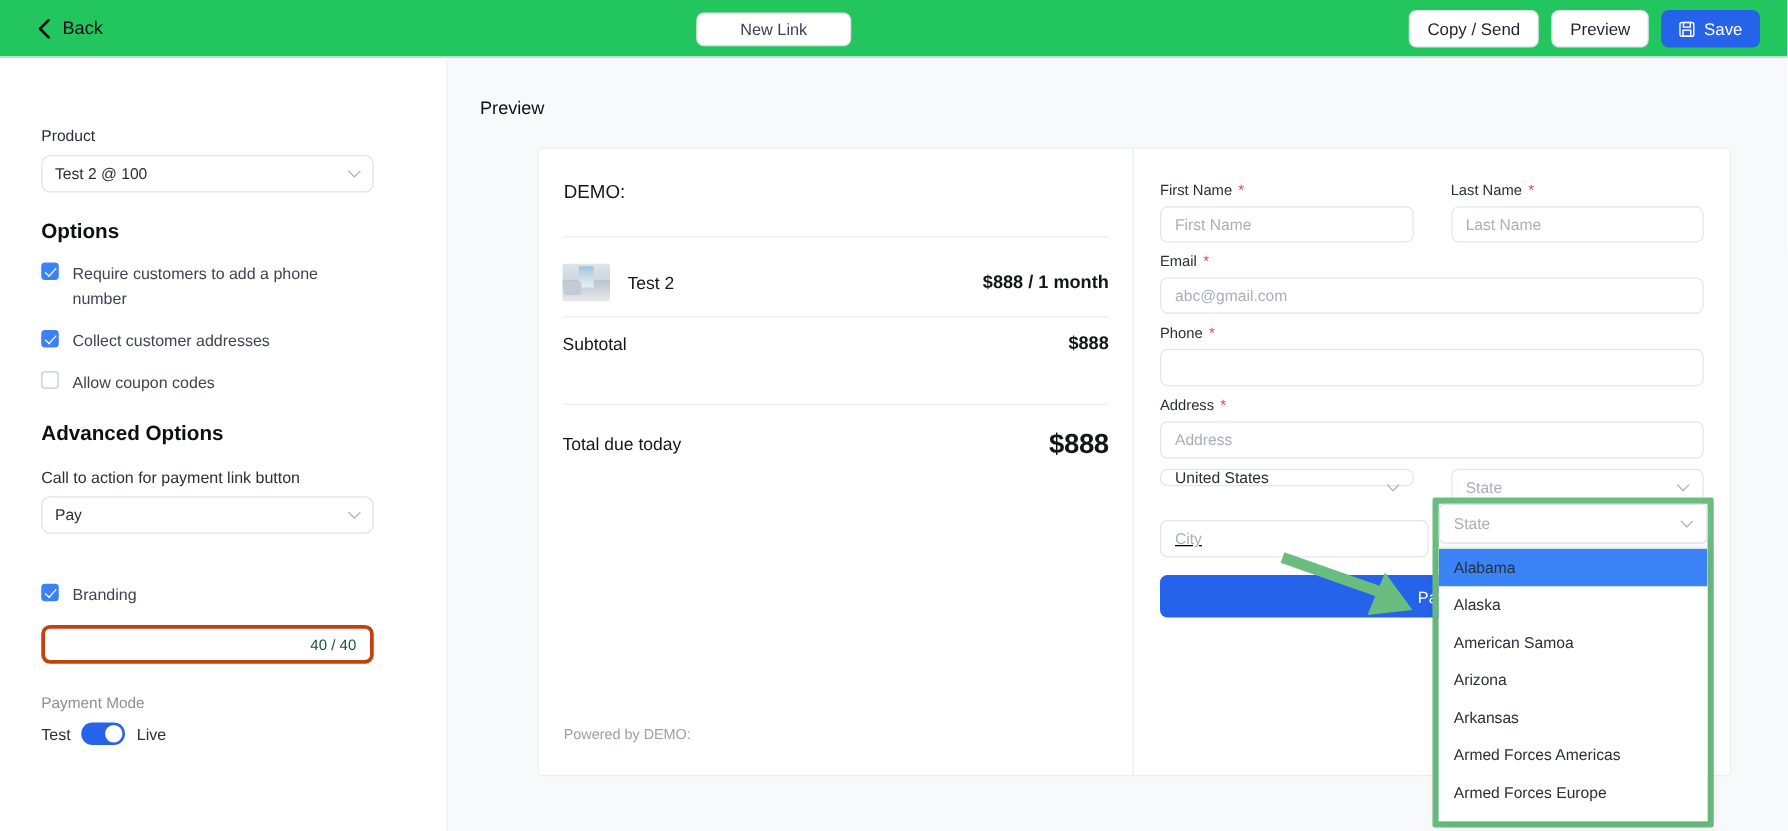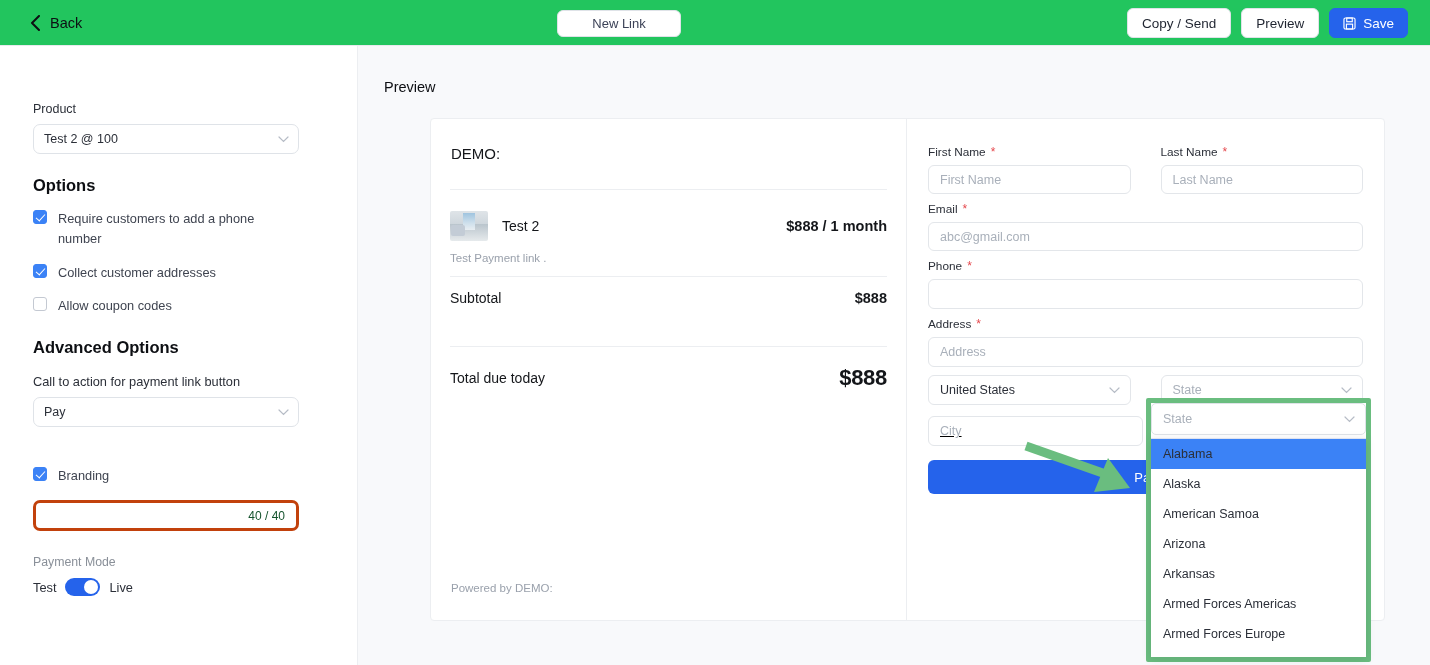--- a/index.html
+++ b/index.html
@@ -284,21 +284,20 @@
 
       <div class="card-left">
         <div class="demo-head">DEMO:</div>
         <div class="hr"></div>
 
         <div class="prod-row">
           <span class="thumb"></span>
           <span class="prod-name">Test 2</span>
           <span class="prod-price">$888 / 1 month</span>
         </div>
-        <div class="prod-desc">Test Payment link .</div>
 
         <div class="hr" style="margin-top:12px;"></div>
         <div class="sum-row">
           <span class="sum-label">Subtotal</span>
           <span class="sum-val">$888</span>
         </div>
         <div class="hr"></div>
         <div class="total-row">
           <span class="total-label">Total due today</span>
           <span class="total-val">$888</span>
@@ -353,21 +352,21 @@
           <div class="flabel">
             <span>Address</span>
             <span class="req">*</span>
           </div>
           <div class="finput" style="height:30px;">
             <span class="ph">Address</span>
           </div>
         </div>
 
         <div class="row2" style="margin-top:8px;">
-          <div class="fselect" style="flex:1;height:30px;">
+          <div class="fselect" style="flex:1;height:14px;">
             <span>United States</span>
             <svg class="caret" width="11" height="7" viewBox="0 0 11 7">
               <path d="M1 1 L5.5 5.5 L10 1" fill="none" stroke="#b6bcc6" stroke-width="1.2" stroke-linecap="round"></path>
             </svg>
           </div>
           <div class="fselect ph-state" style="flex:1;height:30px;">
             <span>State</span>
             <svg class="caret" width="11" height="7" viewBox="0 0 11 7">
               <path d="M1 1 L5.5 5.5 L10 1" fill="none" stroke="#b6bcc6" stroke-width="1.2" stroke-linecap="round"></path>
             </svg>

